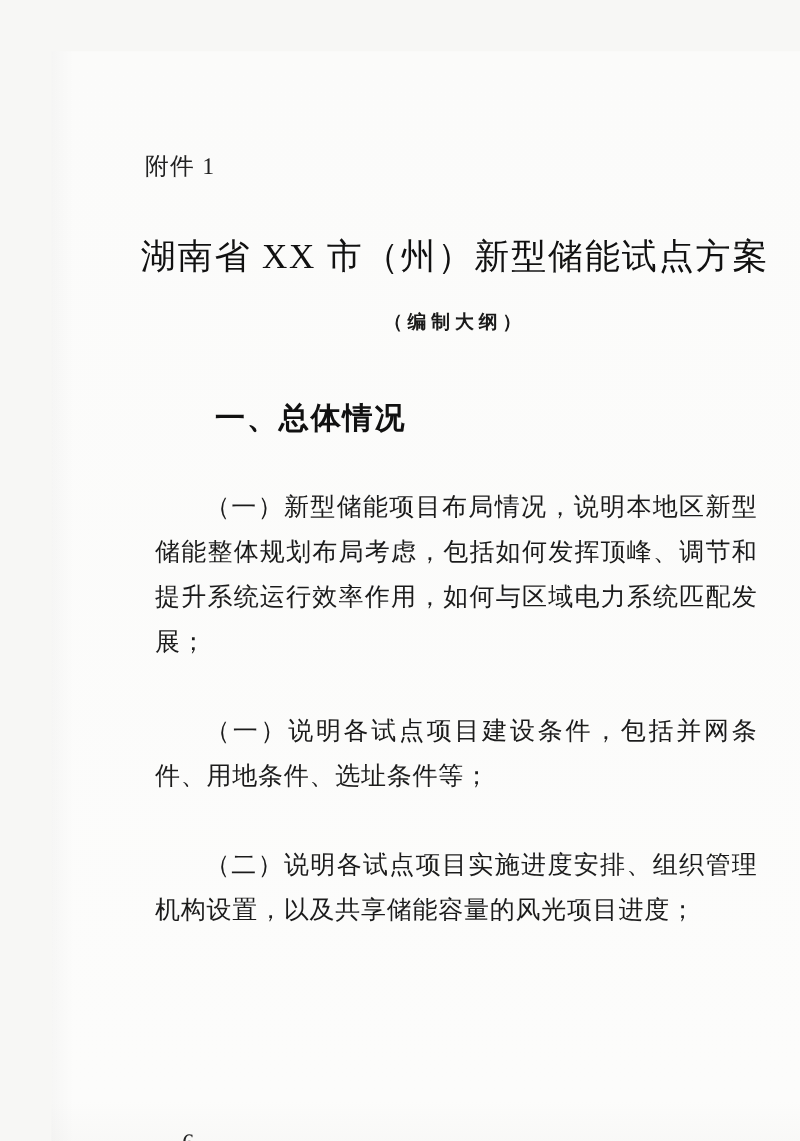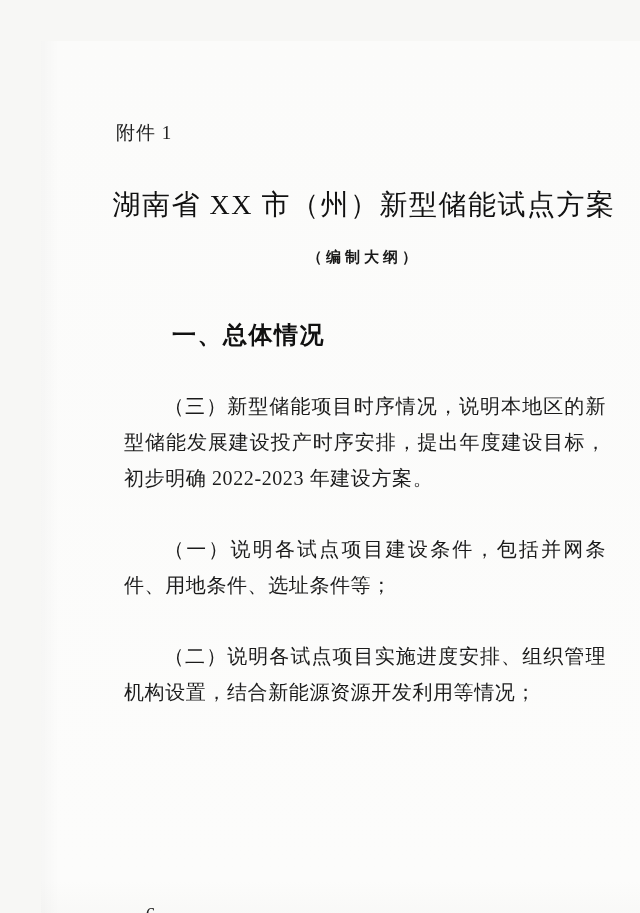--- a/index.html
+++ b/index.html
@@ -98,27 +98,27 @@
   <div class="attachment">附件 1</div>
 
   <h1 class="title">湖南省 XX 市（州）新型储能试点方案</h1>
 
   <div class="subtitle">（编制大纲）</div>
 
   <div class="content">
 
     <div class="heading">一、总体情况</div>
 
+    <p class="para">（一）新型储能项目布局情况，说明本地区新型储能整体规划布局考虑，包括如何发挥顶峰、调节和提升系统运行效率作用，如何与区域电力系统匹配发展；</p>
 
 
-    <p class="para">（三）新型储能项目时序情况，说明本地区的新型储能发展建设投产时序安排，提出年度建设目标，初步明确 2022-2023 年建设方案。</p>
 
 
     <p class="para">（一）说明各试点项目建设条件，包括并网条件、用地条件、选址条件等；</p>
 
-    <p class="para">（二）说明各试点项目实施进度安排、组织管理机构设置，结合新能源资源开发利用等情况；</p>
+    <p class="para">（二）说明各试点项目实施进度安排、组织管理机构设置，以及共享储能容量的风光项目进度；</p>
 
 
   </div>
 
   <div class="pageno">— 6 —</div>
 
 </div>
 
 </body></html>

